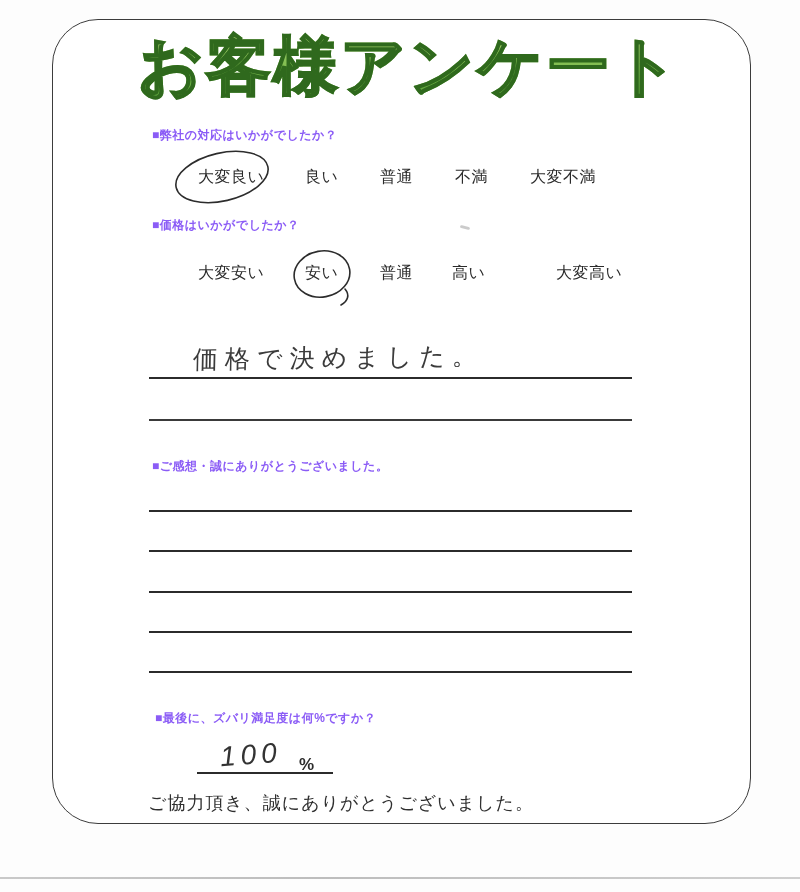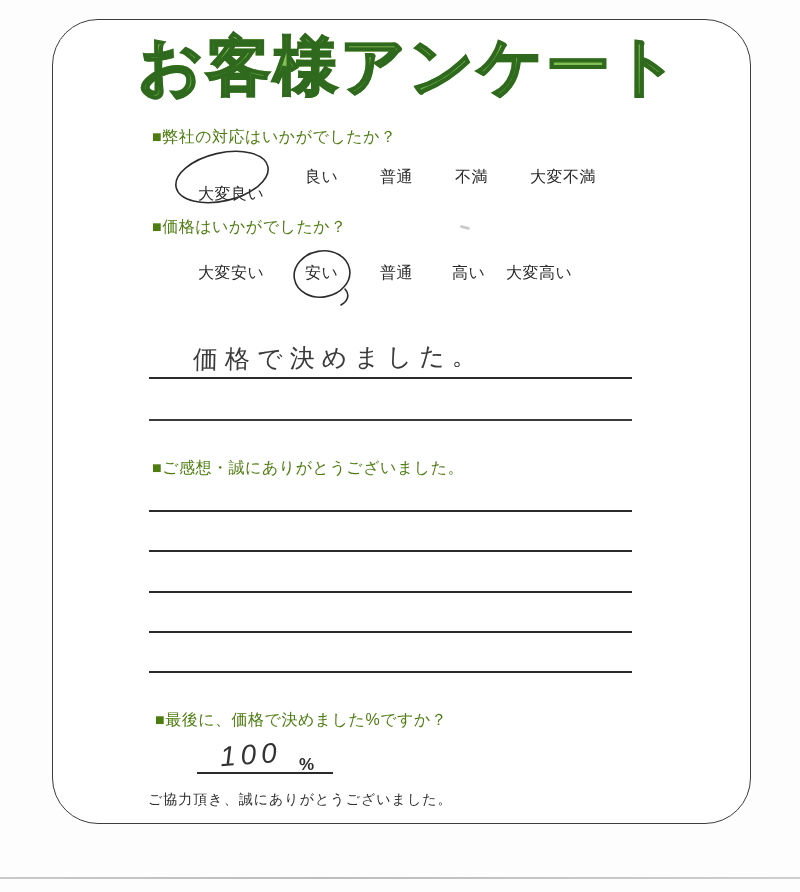--- a/index.html
+++ b/index.html
@@ -23,22 +23,22 @@
     font-size:64px; font-weight:bold; letter-spacing:3px; line-height:1;
     background:linear-gradient(180deg,#abd172 0%, #7cbb4d 55%, #569c38 100%);
     -webkit-background-clip:text; background-clip:text;
     color:transparent;
     -webkit-text-stroke:2.2px #2f691d;
     white-space:nowrap;
   }
 
   .q-label {
     position:absolute; left:152px;
-    font-size:16px; font-weight:400; letter-spacing:.5px;
-    color:#4d7c0f; white-space:nowrap;
+    font-size:12px; font-weight:700; letter-spacing:.5px;
+    color:#8b5cf6; white-space:nowrap;
   }
   .opt {
     position:absolute;
     font-size:16px; color:#2b2b2b; letter-spacing:.5px; white-space:nowrap;
   }
 
   .circle-svg { position:absolute; overflow:visible; }
   .circle-svg ellipse, .circle-svg path {
     fill:none; stroke:#2c2c2c; stroke-width:1.6; stroke-linecap:round;
   }
@@ -56,21 +56,21 @@
   .ans-line {
     position:absolute; left:149px; width:483px; height:2px; background:#2b2b2b;
   }
   .ans-line.thin { height:1.5px; background:#3a3a3a; }
 
   .pct-underline { position:absolute; left:197px; top:772px; width:136px; height:2px; background:#2b2b2b; }
   .pct-sign { position:absolute; left:299px; top:755px; font-size:17px; font-weight:600; color:#2d2d2d; }
 
   .footer-note {
     position:absolute; left:148px; top:791px;
-    font-size:14px; letter-spacing:1px; color:#2f2f2f; white-space:nowrap;text-align:right;
+    font-size:18px; letter-spacing:1px; color:#2f2f2f; white-space:nowrap;text-align:right;
   }
 
   .scan-speck {
     position:absolute; left:460px; top:226px; width:10px; height:3px;
     background:#b5b5b5; border-radius:2px; transform:rotate(14deg); opacity:.7;
   }
   .scan-edge-line {
     position:absolute; left:0; top:877px; width:800px; height:2px;
     background:linear-gradient(90deg,#c9c9c9,#bdbdbd 40%,#cfcfcf);
   }
@@ -78,53 +78,53 @@
 </head>
 <body>
 
 <div class="page">
 
   <div class="sheet-border"></div>
 
   <h1 class="title">お客様アンケート</h1>
 
   <div class="q-label" style="top:127px">■弊社の対応はいかがでしたか？</div>
-  <span class="opt" style="left:198px; top:184px">大変良い</span>
+  <span class="opt" style="left:198px; top:167px">大変良い</span>
   <span class="opt" style="left:305px; top:167px">良い</span>
   <span class="opt" style="left:380px; top:167px">普通</span>
   <span class="opt" style="left:455px; top:167px">不満</span>
   <span class="opt" style="left:530px; top:167px">大変不満</span>
   <svg class="circle-svg" style="left:172px; top:146px" width="104" height="66" aria-hidden="true">
     <ellipse cx="50" cy="31" rx="47" ry="24" transform="rotate(-13 50 31)"></ellipse>
   </svg>
 
   <div class="q-label" style="top:217px">■価格はいかがでしたか？</div>
   <span class="opt" style="left:198px; top:263px">大変安い</span>
   <span class="opt" style="left:305px; top:263px">安い</span>
   <span class="opt" style="left:380px; top:263px">普通</span>
   <span class="opt" style="left:452px; top:263px">高い</span>
-  <span class="opt" style="left:506px; top:263px">大変高い</span>
+  <span class="opt" style="left:556px; top:263px">大変高い</span>
   <svg class="circle-svg" style="left:290px; top:248px" width="80" height="64" aria-hidden="true">
     <ellipse cx="32" cy="26" rx="28" ry="23" transform="rotate(-10 32 26)"></ellipse>
     <path d="M 55 41 c 5 6 3 12 -4 16"></path>
   </svg>
   <div class="scan-speck"></div>
 
   <div class="hand hand-answer">価格で決めました。</div>
   <div class="ans-line" style="top:377px"></div>
   <div class="ans-line thin" style="top:419px"></div>
 
   <div class="q-label" style="top:458px">■ご感想・誠にありがとうございました。</div>
   <div class="ans-line" style="top:510px"></div>
   <div class="ans-line" style="top:550px"></div>
   <div class="ans-line" style="top:591px"></div>
   <div class="ans-line" style="top:631px"></div>
   <div class="ans-line" style="top:671px"></div>
 
-  <div class="q-label" style="left:155px; top:710px">■最後に、価格で決めました%ですか？</div>
+  <div class="q-label" style="left:155px; top:710px">■最後に、ズバリ満足度は何%ですか？</div>
   <div class="hand hand-percent">100</div>
   <span class="pct-sign">%</span>
   <div class="pct-underline"></div>
 
   <div class="footer-note">ご協力頂き、誠にありがとうございました。</div>
 
   <div class="scan-edge-line"></div>
 
 </div>
 

